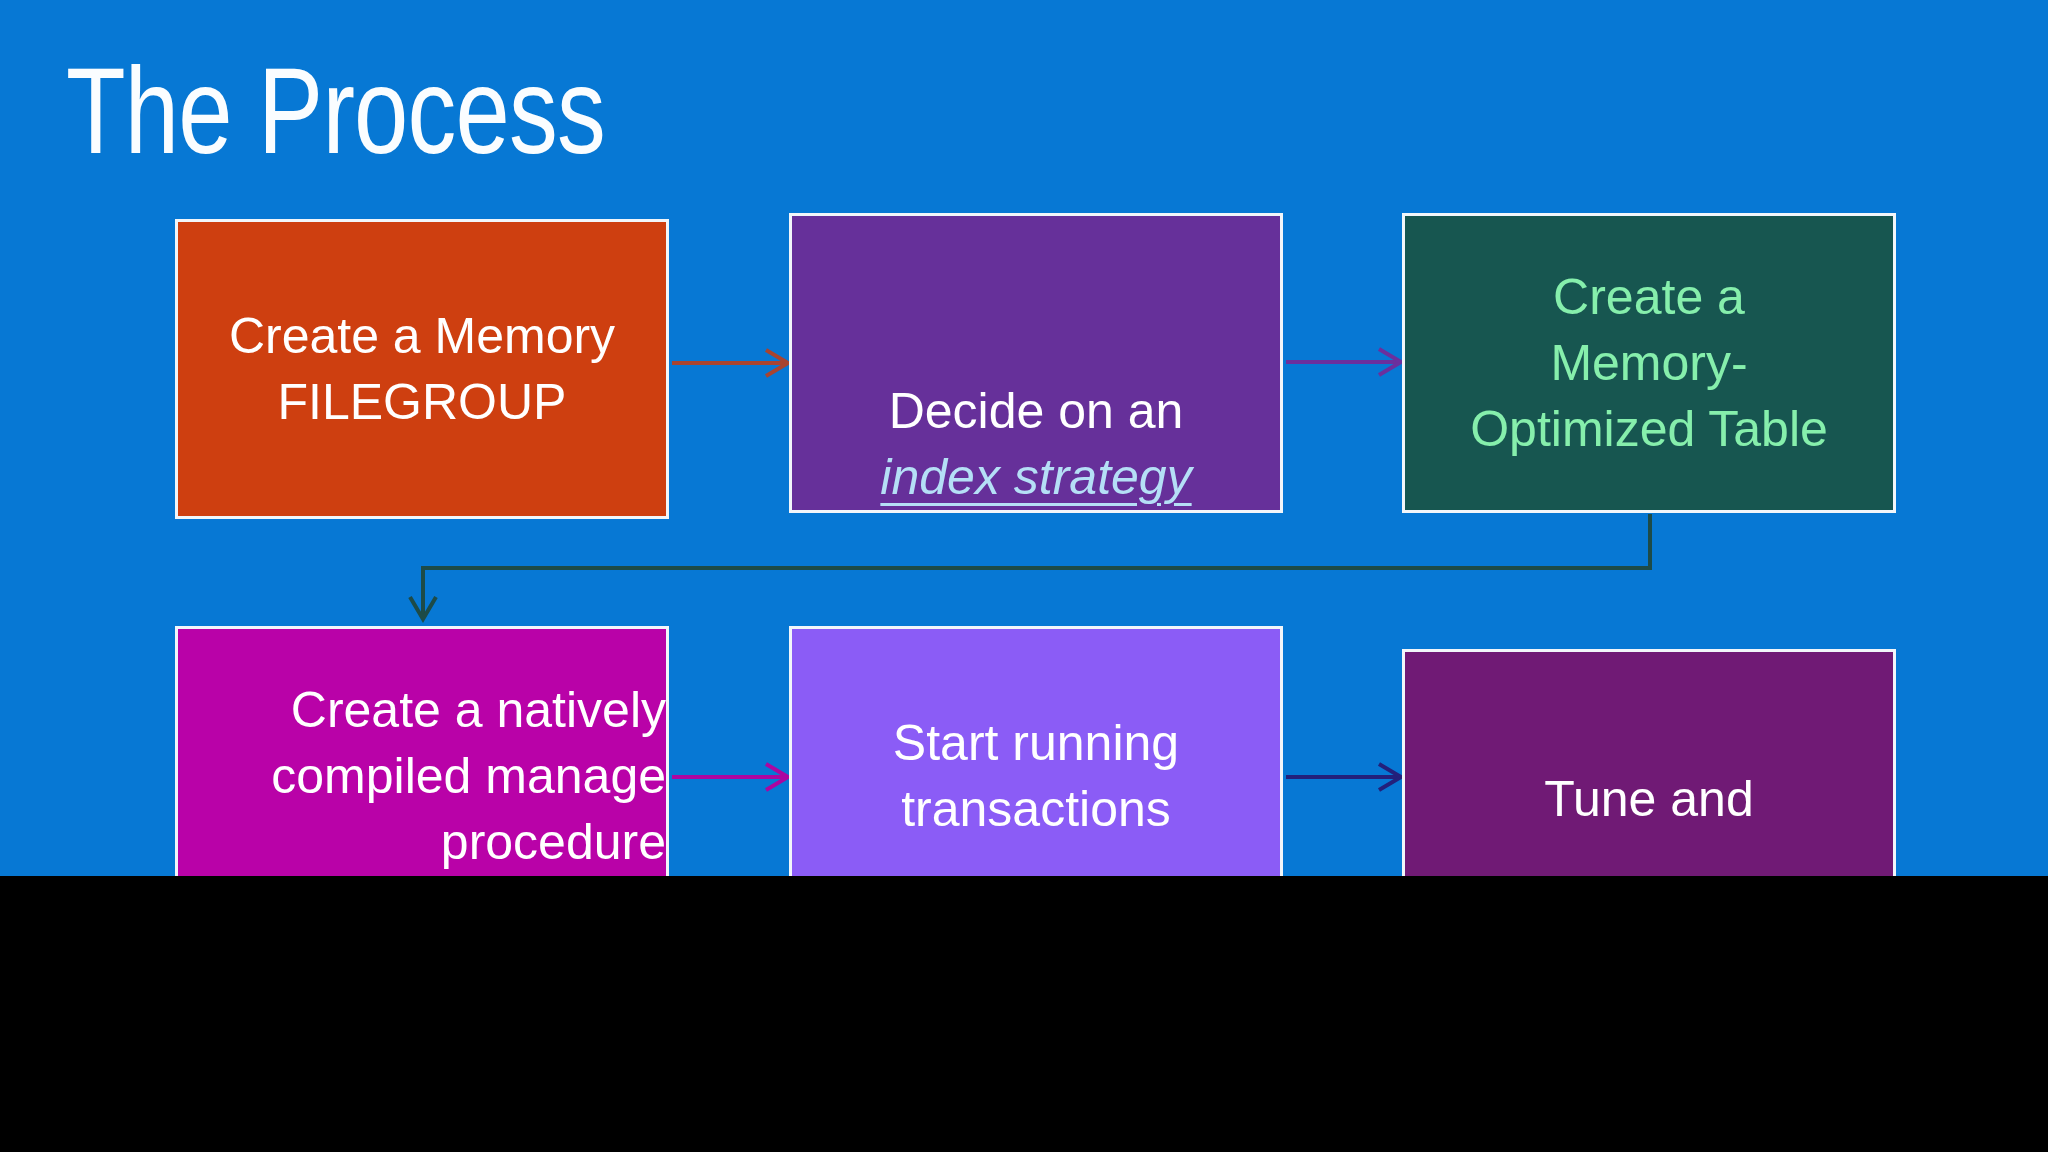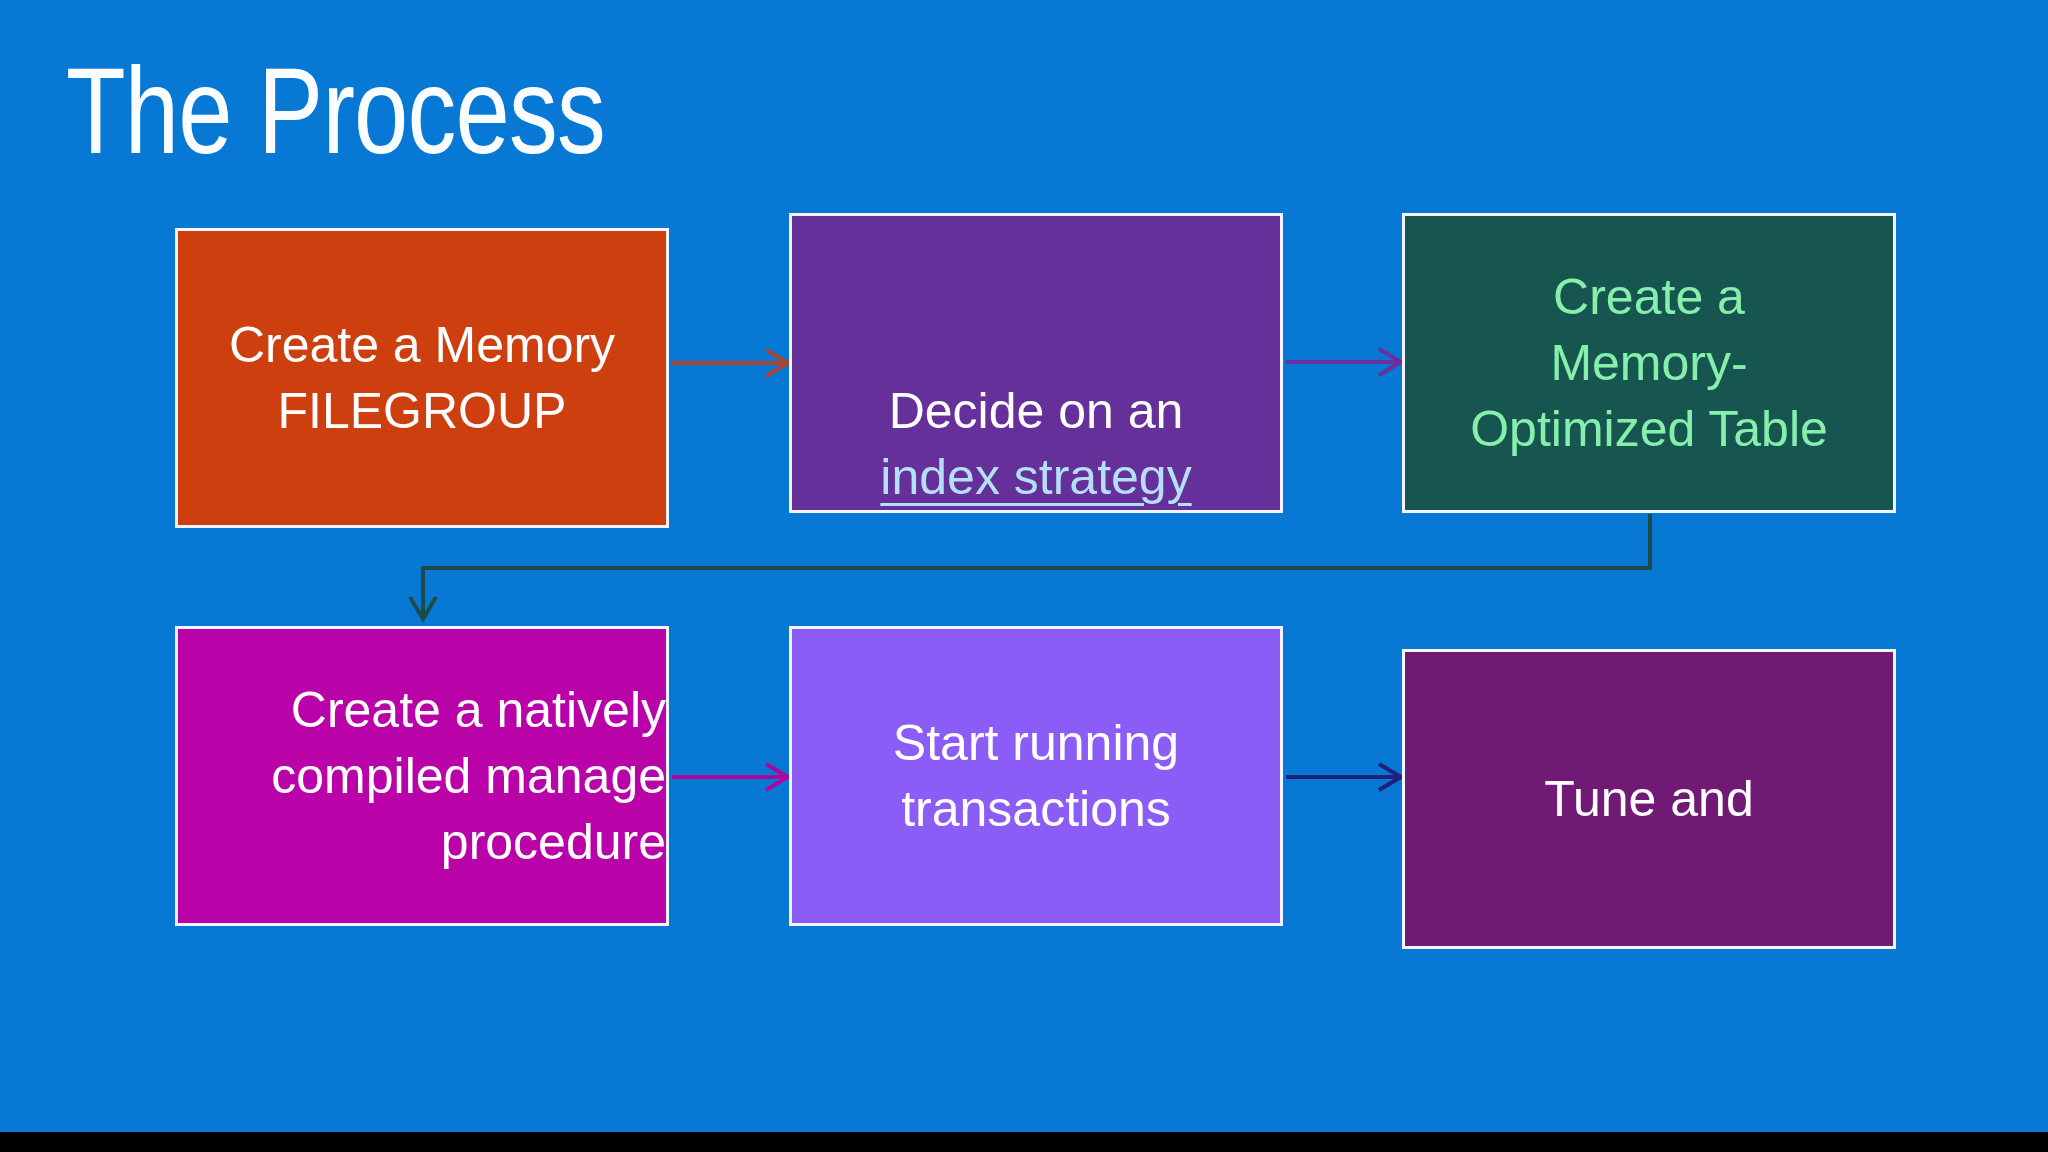--- a/index.html
+++ b/index.html
@@ -1,18 +1,18 @@
 <!DOCTYPE html>
 <html><head>
 <meta charset="utf-8">
 <style>
   html,body{margin:0;padding:0;background:#000;}
   .slide{
     position:relative;
-    width:2048px;height:1132px;
+    width:2048px;height:876px;
     overflow:hidden;
     font-family:"Liberation Sans","DejaVu Sans",sans-serif;
   }
   .slide-title{
     position:absolute;
     left:66px;top:44px;
     font-size:122px;
     font-weight:300;
     line-height:1.1;
     letter-spacing:-1px;
@@ -29,21 +29,21 @@
     flex-direction:column;
     justify-content:center;
     align-items:center;
     text-align:center;
     color:#FFFFFF;
     font-size:50px;
     font-weight:300;
     line-height:66px;
   }
   .box span{display:block;}
-  .b0{left:175px;top:228px;}
+  .b0{left:175px;top:219px;}
   .b1{left:789px;top:213px;}
   .b2{left:1402px;top:213px;}
   .b3{left:175px;top:626px;align-items:flex-end;}
   .b4{left:789px;top:626px;}
   .b5{left:1402px;top:626px;}
   .link{
     text-decoration:underline;
     text-decoration-thickness:3px;
     text-underline-offset:9px;
   }
@@ -82,21 +82,21 @@
       </g>
     </svg>
 
   <div class="box b0" style="background: rgb(206, 63, 16); color: rgb(255, 255, 255);">
     <span>Create a Memory</span>
     <span>FILEGROUP</span>
   </div>
 
   <div class="box b1" style="background: rgb(102, 48, 154); color: rgb(255, 255, 255); justify-content: flex-end;">
     <span>Decide on an</span>
-    <span class="link" style="color: rgb(181, 223, 246);">index strategy</span>
+    <span class="link" style="color: rgb(181, 223, 246); font-style: italic;">index strategy</span>
   </div>
 
   <div class="box b2" style="background: rgb(23, 86, 80); color: #86efac;">
     <span>Create a</span>
     <span>Memory-</span>
     <span>Optimized Table</span>
   </div>
 
   <div class="box b3" style="background: rgb(185, 2, 168); color: rgb(255, 255, 255);">
     <span>Create a natively</span>

